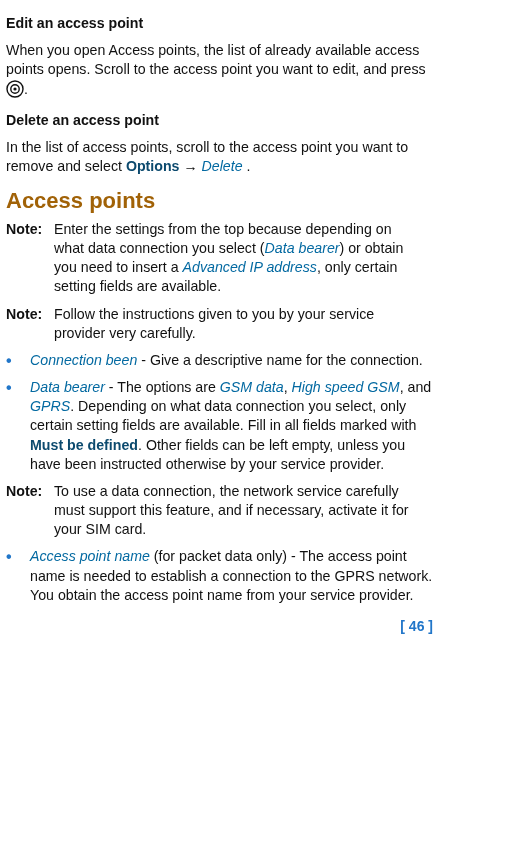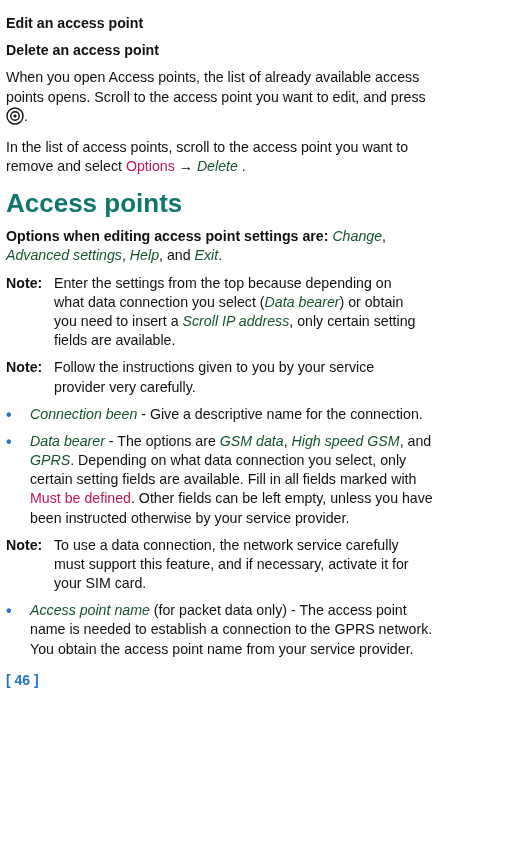--- a/index.html
+++ b/index.html
@@ -12,26 +12,26 @@
   }
   .page {
     width: 439px;
     min-height: 841px;
     padding: 8px 6px 0 6px;
     box-sizing: border-box;
     font-size: 14.2px;
     line-height: 1.35;
   }
   .b { font-weight: 700; }
-  .link { color: #14532d; text-align: center; }
-  .bluebold { color: #be185d; font-weight: 400; }
+  .link { color: #0369a1; text-align: center; }
+  .bluebold { color: #0c4a6e; font-weight: 700; }
   h1.sect {
-    color: #0f766e;
+    color: #a16207;
     font-weight: 700;
-    font-size: 26px;
+    font-size: 22px;
     margin: 10px 0 0 0;
   }
   .para { margin: 6px 0 8px 0; }
   .hanging {
     display: flex;
     margin: 4px 12px 8px 0;
   }
   .hang-label {
     flex: 0 0 48px;
     font-weight: 700;
@@ -50,68 +50,64 @@
     line-height: 1.2;
   }
   .bullet-body { flex: 1; }
   .circle-icon {
     display: inline-block;
     vertical-align: -4px;
   }
   .arrow { font-family: Arial, sans-serif; }
   .italic { font-style: italic; }
   .page-num {
-    text-align: left;
+    text-align: right;
     color: #2176c9;
     font-weight: 700;
     font-size: 14px;
     margin-top: 12px;
     padding-bottom: 10px;
   }
 </style>
 </head>
 <body>
 
 <div class="page">
 
   <div class="para b">Edit an access point</div>
 
-  <div class="para b">Delete an access point</div>
-
   <div class="para">
     <span>When you open Access points, the list of already available access points opens. Scroll to the access point you want to edit, and press </span>
     <span class="circle-icon">
       <svg width="18" height="18" viewBox="0 0 18 18">
         <circle cx="9" cy="9" r="8" fill="none" stroke="#111" stroke-width="1.4"></circle>
         <circle cx="9" cy="9" r="4.2" fill="none" stroke="#111" stroke-width="1.4"></circle>
         <circle cx="9" cy="9" r="1.6" fill="#111"></circle>
       </svg>
     </span><span>.</span>
   </div>
 
+  <div class="para b">Delete an access point</div>
+
   <div class="para">
     <span>In the list of access points, scroll to the access point you want to remove and select </span>
     <span class="bluebold">Options</span>
     <span class="arrow">→</span>
     <span class="link italic">Delete</span>
     <span>.</span>
   </div>
 
   <h1 class="sect">Access points</h1>
 
-  <div class="para">
-    <span class="b">Options when editing access point settings are: </span>
-    <span class="link italic">Change</span><span>, </span><span class="link italic">Advanced settings</span><span>, </span><span class="link italic">Help</span><span>, and </span><span class="link italic">Exit</span><span>.</span>
-  </div>
 
 
   <div class="hanging">
     <div class="hang-label">Note:</div>
     <div class="hang-body">
-      <span>Enter the settings from the top because depending on what data connection you select (</span><span class="link italic">Data bearer</span><span>) or obtain you need to insert a </span><span class="link italic">Scroll IP address</span><span>, only certain setting fields are available.</span>
+      <span>Enter the settings from the top because depending on what data connection you select (</span><span class="link italic">Data bearer</span><span>) or obtain you need to insert a </span><span class="link italic">Advanced IP address</span><span>, only certain setting fields are available.</span>
     </div>
   </div>
 
   <div class="hanging">
     <div class="hang-label">Note:</div>
     <div class="hang-body">Follow the instructions given to you by your service provider very carefully.</div>
   </div>
 
   <div class="bullet-row">
     <div class="bullet-mark">•</div>

